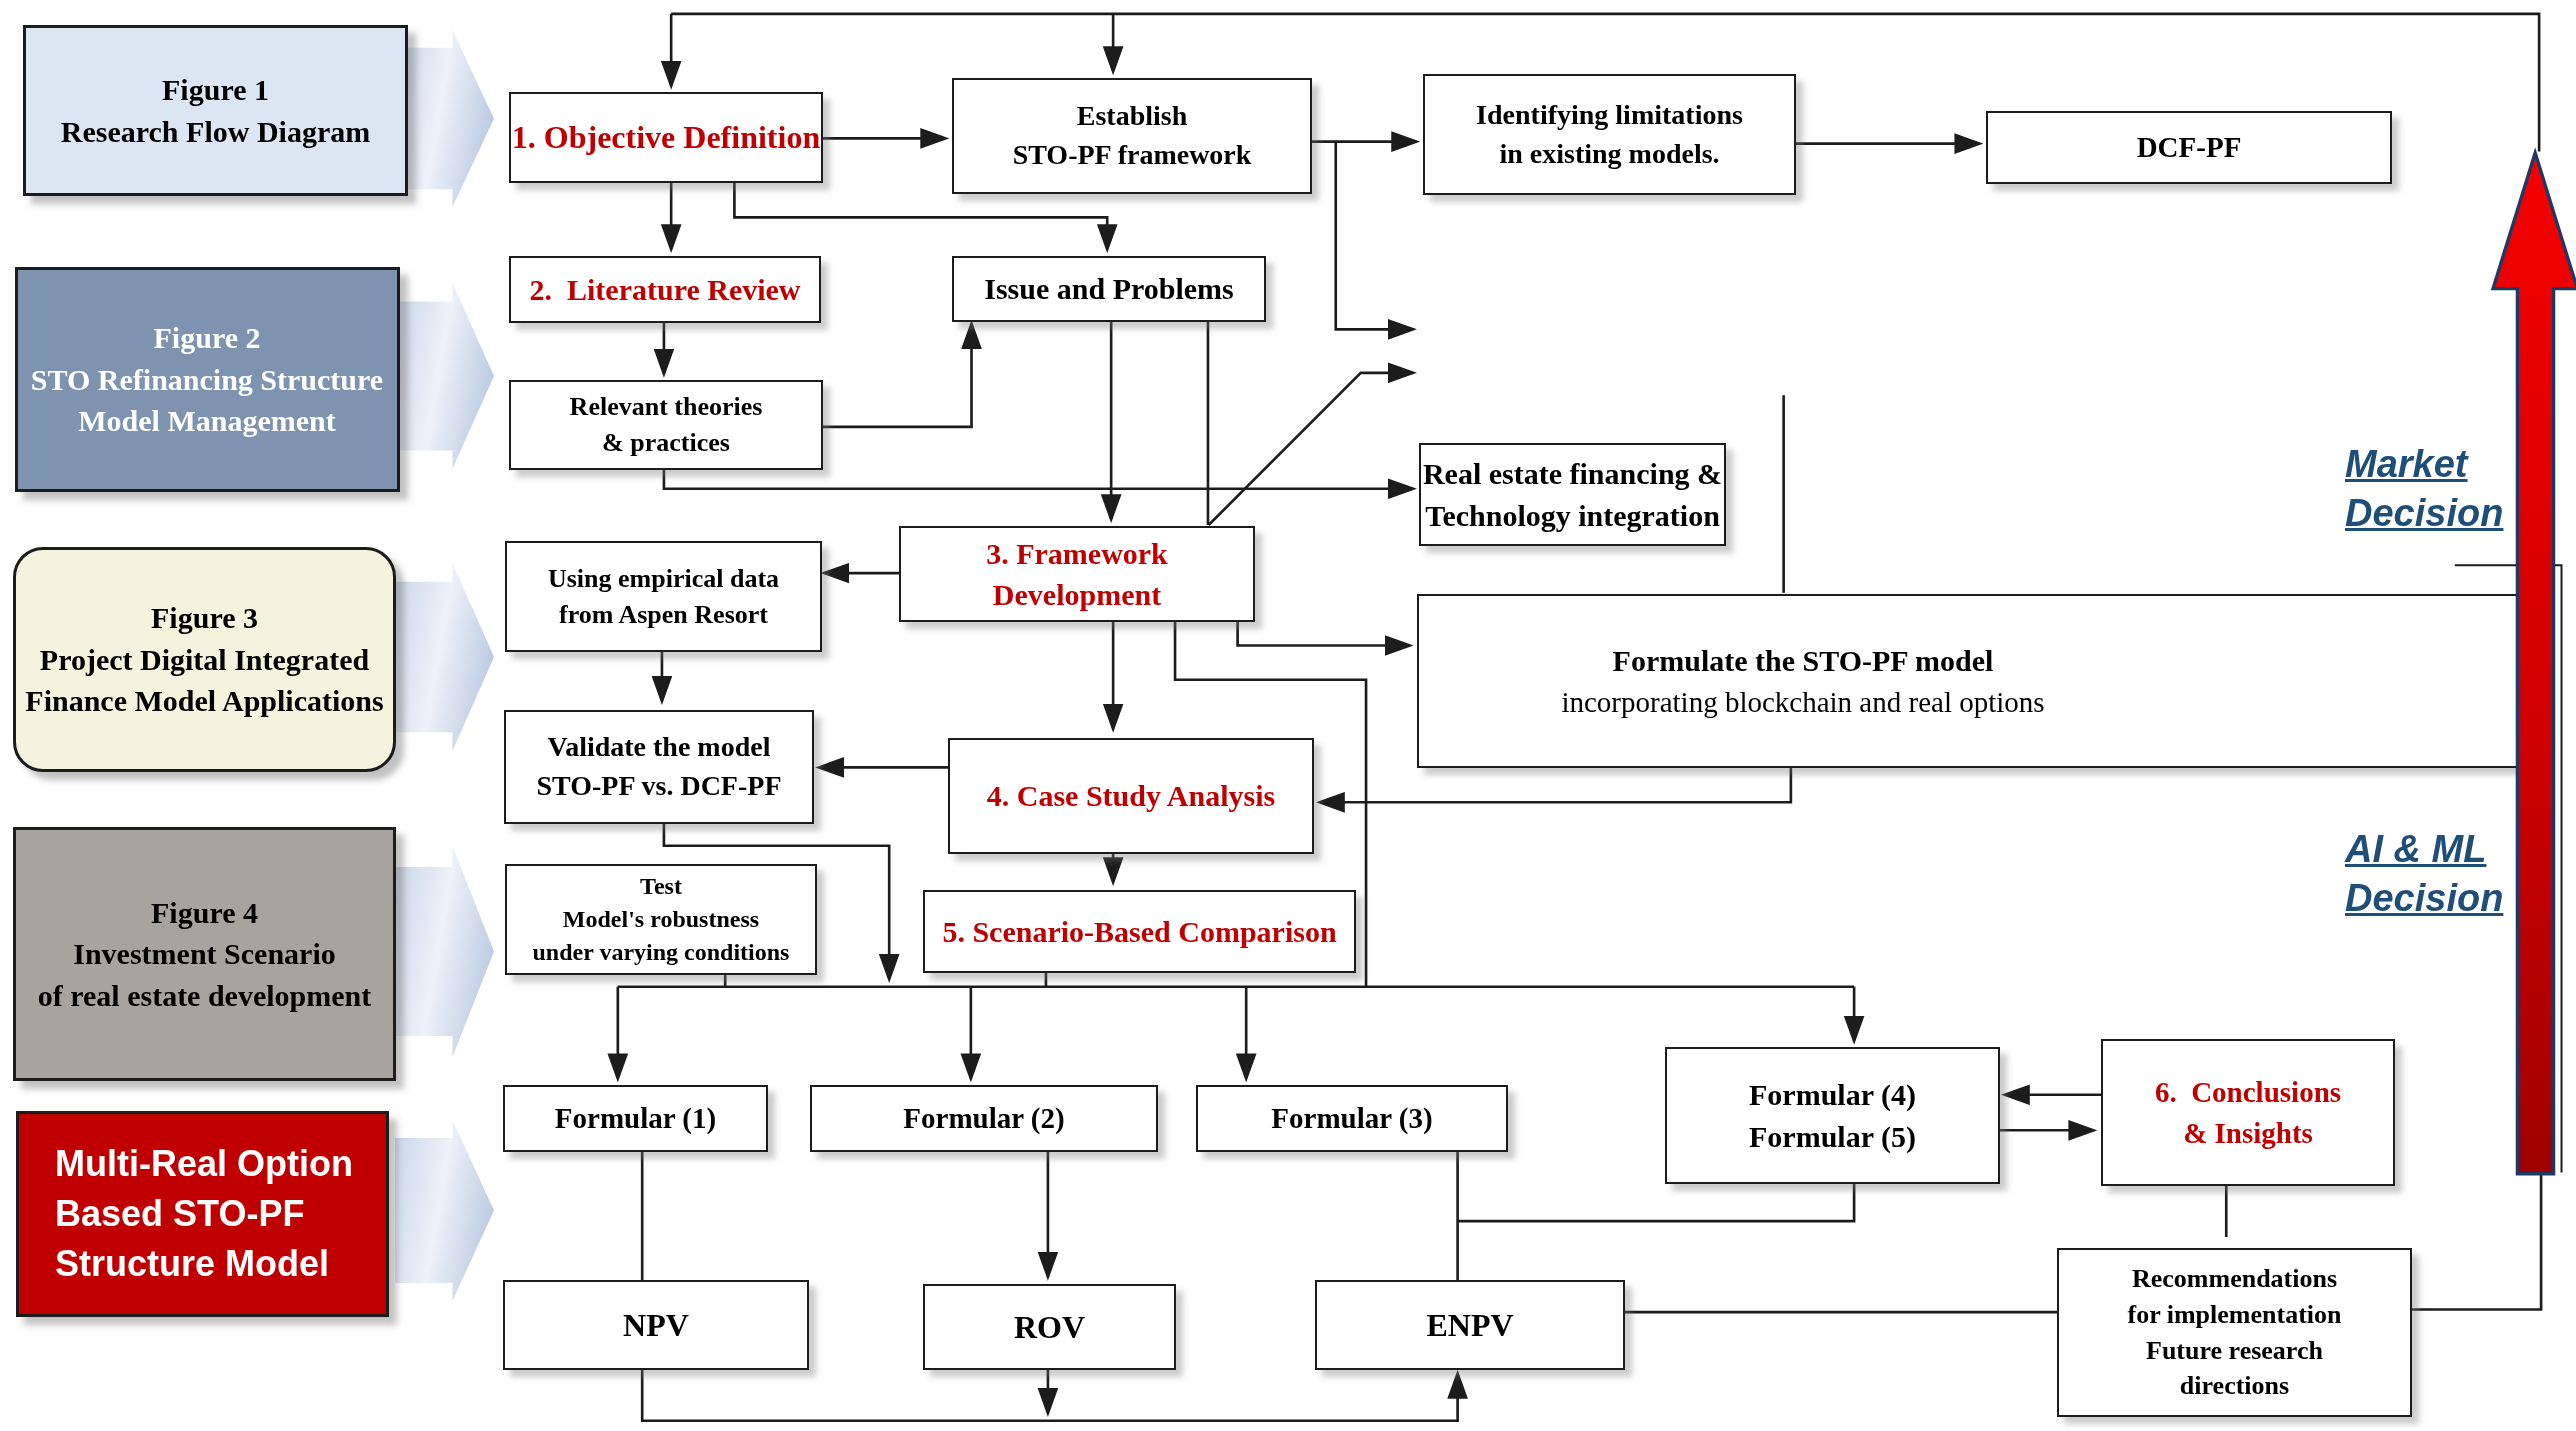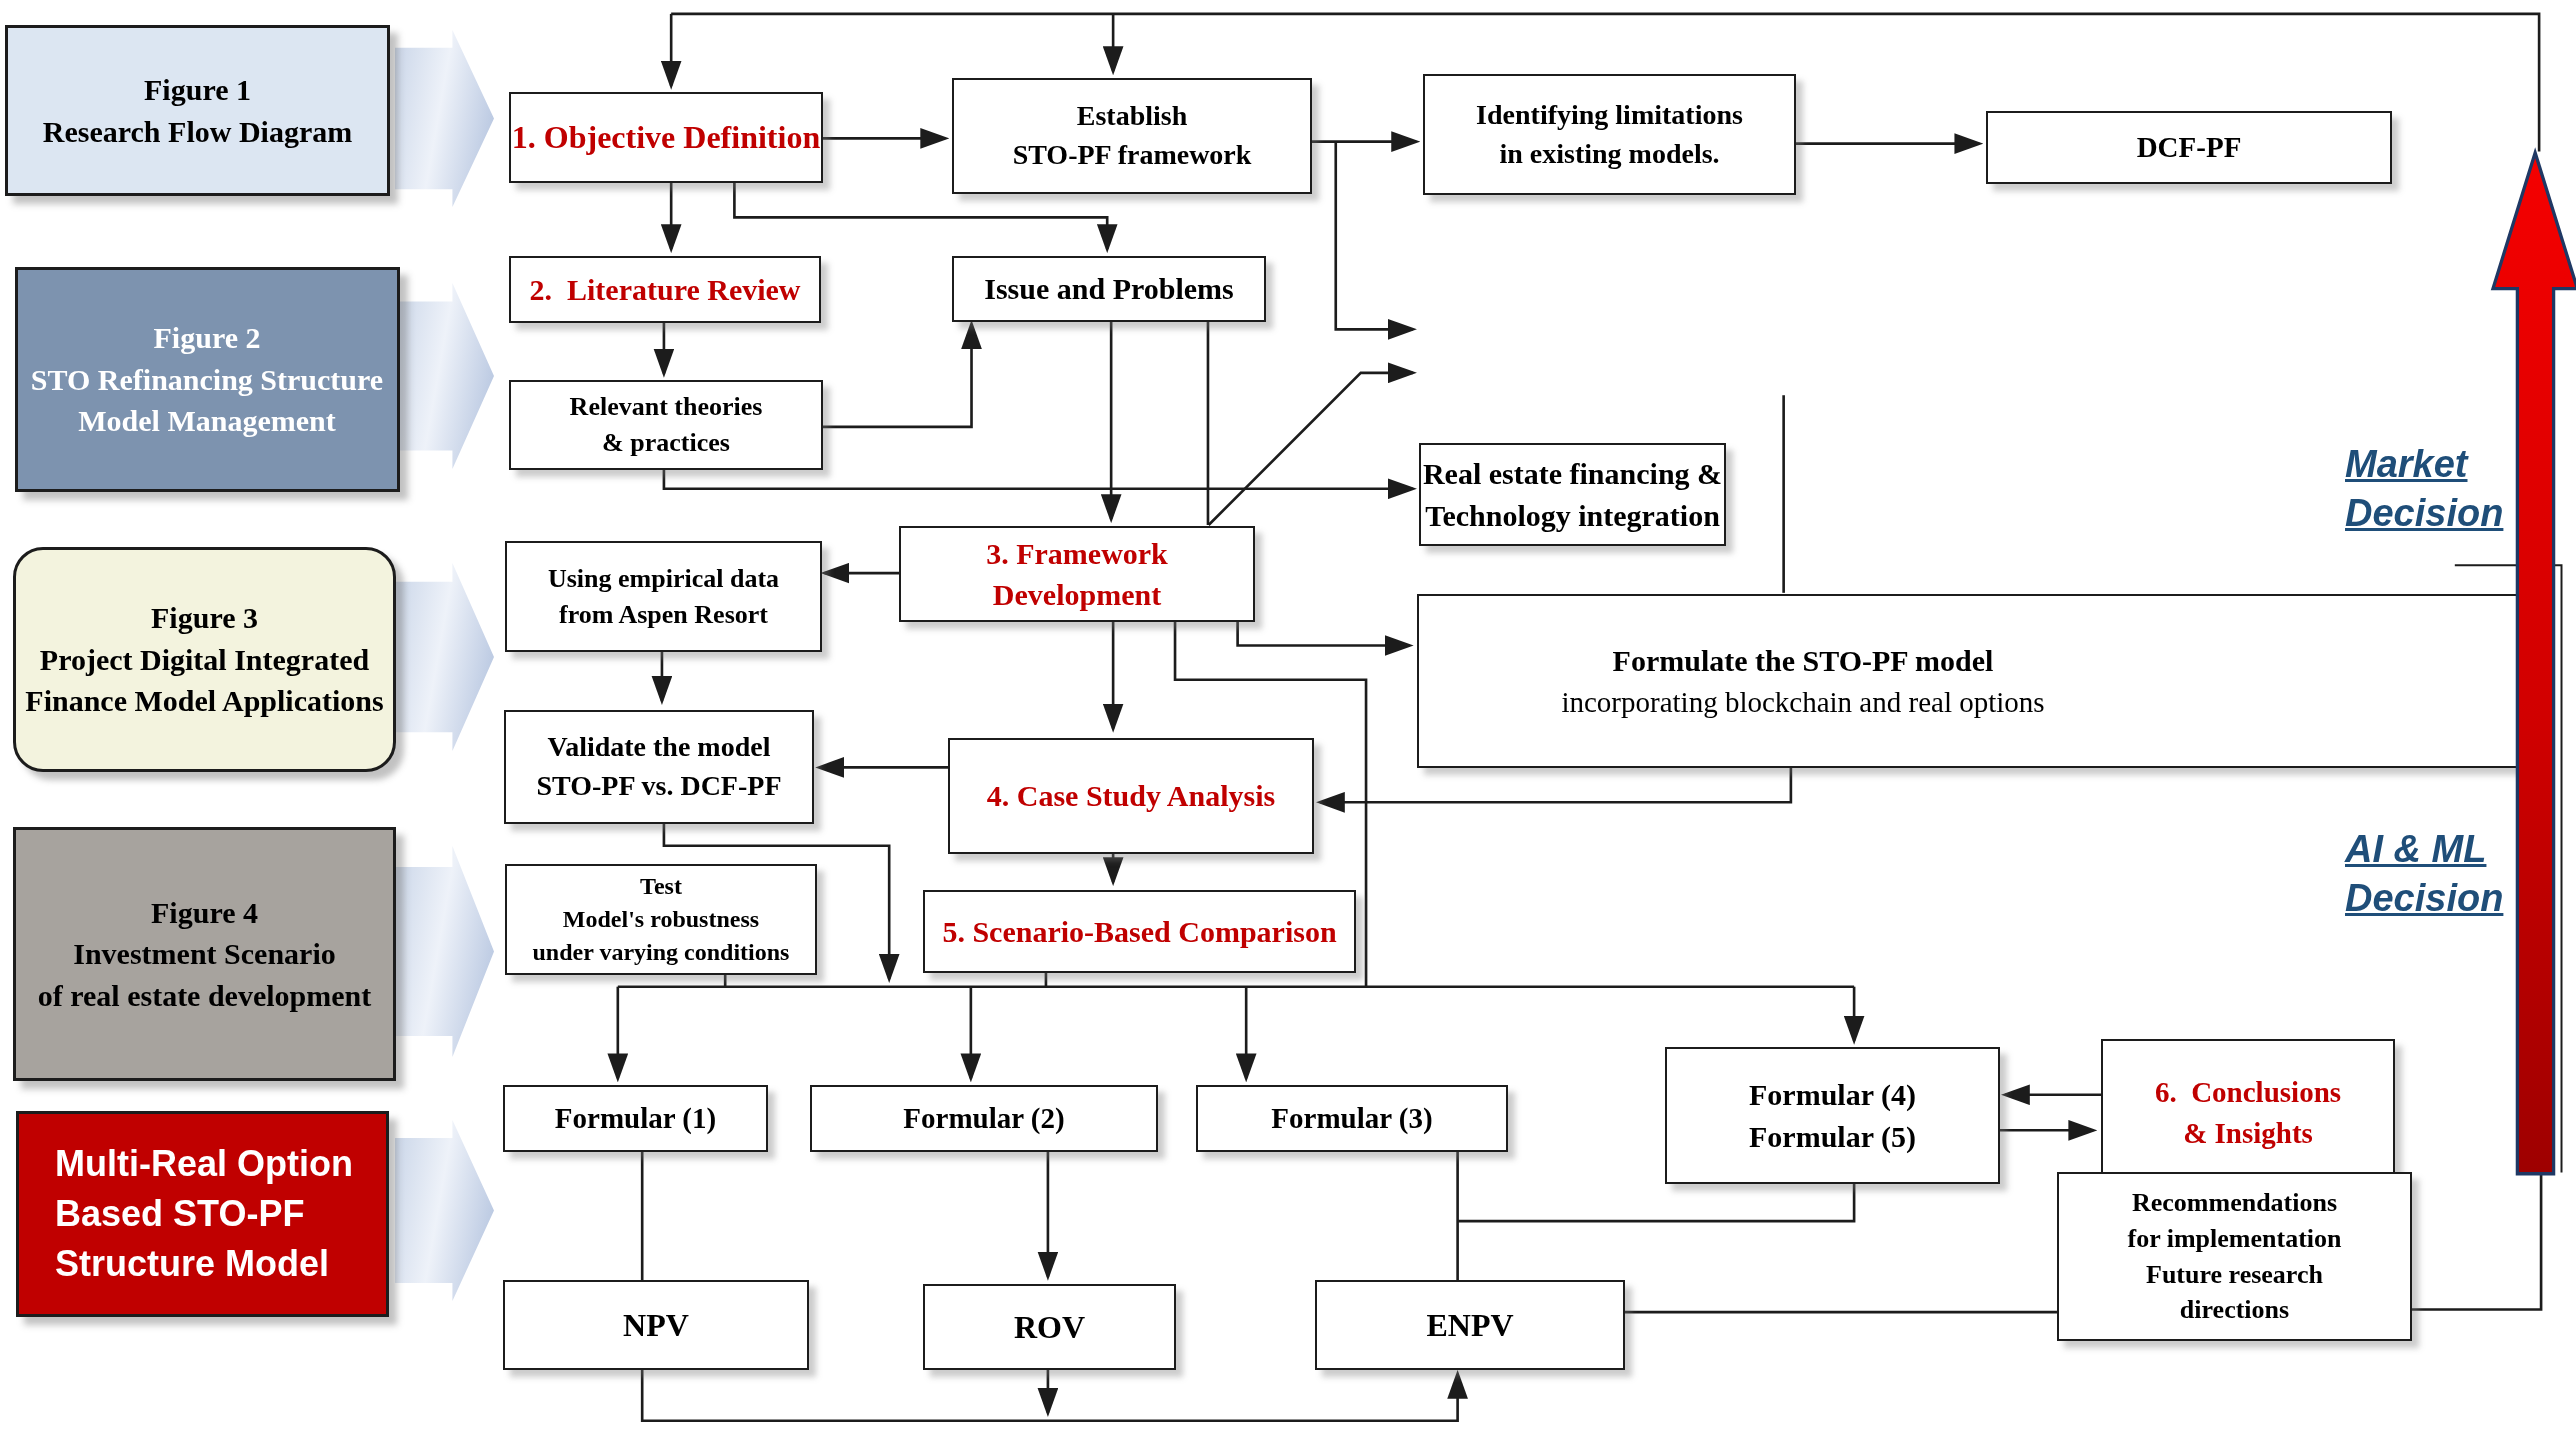--- a/index.html
+++ b/index.html
@@ -99,21 +99,21 @@
       <path d="M1591,2074 L1591,2145" marker-end="url(#ah)"></path>
 
       <path d="M2460,1992 L3123,1992"></path>
       <path d="M3656,1988 L3858,1988 L3858,1784"></path>
       <path d="M3380,1795 L3380,1878"></path>
 
       <path stroke-width="3" d="M3727,858 L3889,858 L3889,1780"></path>
     </g>
   </svg>
 
-  <div class="figbox fig1" style="left:5px;top:25px;width:379px;height:165px">
+  <div class="figbox fig1" style="left:23px;top:25px;width:379px;height:165px">
     <div class="t b sz46">Figure 1</div>
     <div class="t b sz46">Research Flow Diagram</div>
   </div>
   <div class="figbox fig2" style="left:14.5px;top:267px;width:379px;height:219px">
     <div class="t white sz46">Figure 2</div>
     <div class="t white sz46">STO Refinancing Structure</div>
     <div class="t white sz46">Model Management</div>
   </div>
   <div class="figbox fig3" style="left:13px;top:547px;width:377px;height:219px">
     <div class="t b sz46">Figure 3</div>
@@ -229,21 +229,21 @@
 
   <div class="box" style="left:503px;top:1280px;width:302px;height:86px">
     <div class="t b sz48">NPV</div>
   </div>
   <div class="box" style="left:923px;top:1284px;width:249px;height:82px">
     <div class="t b sz48">ROV</div>
   </div>
   <div class="box" style="left:1315px;top:1280px;width:306px;height:86px">
     <div class="t b sz48">ENPV</div>
   </div>
-  <div class="box" style="left:2057px;top:1172px;width:351px;height:165px">
+  <div class="box" style="left:2057px;top:1248px;width:351px;height:165px">
     <div class="t b sz40">Recommendations</div>
     <div class="t b sz40">for implementation</div>
     <div class="t b sz40">Future research</div>
     <div class="t b sz40">directions</div>
   </div>
 
   <svg class="layer" style="z-index:5;pointer-events:none" viewBox="0 0 3911 2174">
     <defs>
       <linearGradient id="redg" x1="0" y1="0" x2="0" y2="1">
         <stop offset="0" stop-color="#f50000"></stop>

